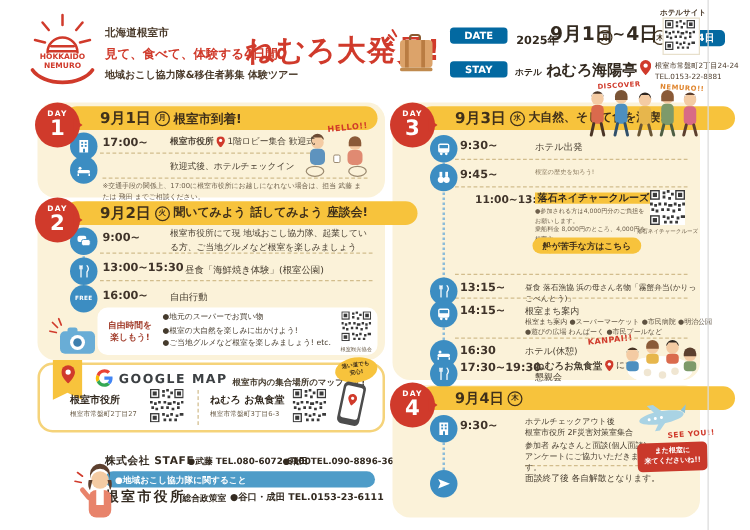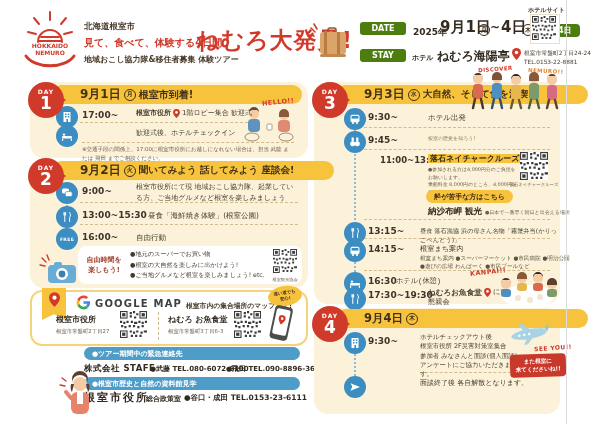--- a/index.html
+++ b/index.html
@@ -24,21 +24,21 @@
        border:1px solid #40301a;border-radius:50%;font-size:6px;font-weight:bold;color:#40301a;flex:0 0 auto;background:transparent;}
   
   .tl{position:absolute;width:0;border-left:2px dotted #8cbcd9;z-index:1;}
   .ticon{position:absolute;width:22px;height:22px;border-radius:50%;background:#3c8dc2;
          display:flex;align-items:center;justify-content:center;z-index:2;}
   .time{position:absolute;font-weight:bold;font-size:9px;color:#40342a;z-index:2;}
   .desc{position:absolute;font-size:7px;color:#4a4033;line-height:1.5;z-index:2;}
   .sep{position:absolute;border-top:1px dashed #d2bd8d;z-index:1;}
   .note{position:absolute;font-size:5.5px;color:#6d5f4b;line-height:1.55;z-index:2;}
   .scrib{position:absolute;color:#d03a2b;font-weight:bold;font-size:6.5px;letter-spacing:.4px;z-index:6;}
-  .redbadge{position:absolute;background:#4d7c0f;color:#fff;font-weight:bold;border-radius:3px;
+  .redbadge{position:absolute;background:#0369a1;color:#fff;font-weight:bold;border-radius:3px;
             display:flex;align-items:center;justify-content:center;z-index:3;}
   .qrbox{position:absolute;background:#fff;padding:1px;z-index:3;}
   .qrcap{position:absolute;font-size:4.4px;color:#6d5f4b;text-align:center;z-index:3;}
   .bluebar{position:absolute;background:#4e9cc8;color:#fff;border-radius:8px;font-size:7px;font-weight:bold;
            display:flex;align-items:center;padding:0 8px;height:13px;z-index:2;}
   .hl{background:#f7c33c;padding:0 2px;font-weight:bold;}
   .bubble{position:absolute;background:#f7c33c;border-radius:8px;display:flex;align-items:center;
           padding:0 8px;height:13px;font-size:7px;font-weight:bold;color:#40301a;z-index:2;}
   .bubble::after{content:"";position:absolute;left:10px;bottom:-4px;border:4px solid transparent;border-top:5px solid #f7c33c;}
   .fold{position:absolute;left:566px;top:0;width:1px;height:424px;background:#dcdcdc;z-index:9;}
@@ -321,25 +321,24 @@
         </g>
       <circle cx="22" cy="16" r="7" fill="#f4cba3"></circle>
       <path d="M14 15a8 8 0 0 1 16 0v-4a8 8 0 0 0-16 0z" fill="#5c3f2e"></path>
       <path d="M13 16c-1 4 0 7 1 8l2-8z" fill="#5c3f2e"></path>
         <path d="M31 16c1 4 0 7-1 8l-2-8z" fill="#5c3f2e"></path>
       <rect x="13" y="24" width="18" height="22" rx="6" fill="#e8836b"></rect>
       <rect x="19" y="24" width="6" height="12" fill="#fff"></rect>
       <path d="M13 30l-5-6" stroke="#e8836b" stroke-width="4" stroke-linecap="round"></path>
     </svg>
   </div>
-  <div class="bluebar" style="left:84px;top:347px;width:200px;">●ツアー期間中の緊急連絡先</div>
   <div class="abs" style="left:84px;top:363px;font-size:8.5px;font-weight:bold;color:#332a20;letter-spacing:.5px;">株式会社 STAFF</div>
   <div class="abs" style="left:150px;top:364px;font-size:7px;color:#332a20;font-weight:bold;">●武藤 TEL.080-6072-6100</div>
   <div class="abs" style="left:226px;top:364px;font-size:7px;color:#332a20;font-weight:bold;">●飛田 TEL.090-8896-3601</div>
-  <div class="bluebar" style="left:84px;top:377px;width:200px;">●根室市歴史と自然の資料館見学</div>
+  <div class="bluebar" style="left:84px;top:377px;width:200px;">●地域おこし協力隊に関すること</div>
   <div class="abs" style="left:84px;top:390px;font-size:11px;font-weight:bold;color:#332a20;letter-spacing:2px;">根室市役所</div>
   <div class="abs" style="left:146px;top:394px;font-size:7px;font-weight:bold;color:#332a20;">総合政策室</div>
   <div class="abs" style="left:184px;top:393px;font-size:7.5px;font-weight:bold;color:#332a20;">●谷口・成田 TEL.0153-23-6111</div>
 
   <div class="panel" style="left:314px;top:82px;width:246px;height:222px;"></div>
   <div class="daybadge" style="left:312px;top:82px;">
     <span class="d">DAY</span>
     <span class="n">3</span>
   </div>
   <div class="ybar" style="left:336px;top:85px;width:216px;height:19px;">
@@ -411,24 +410,20 @@
   </div>
   <div class="note pre" style="left:428px;top:166px;width:92px;font-size:4.9px;">●参加される方は4,000円分のご負担をお願いします。
 乗船料金 8,000円のところ、4,000円を根室市
 移住促進協議会が負担します</div>
   <svg class="abs" style="left:520px;top:152px;z-index:3;" width="28" height="28">
       <use href="#qrp"></use>
     </svg>
   <div class="qrcap" style="left:506px;top:182px;width:56px;">落石ネイチャークルーズ</div>
 
   <div class="bubble" style="left:426px;top:190px;">船が苦手な方はこちら</div>
-  <div class="abs" style="left:428px;top:206px;display:flex;align-items:baseline;gap:3px;white-space:nowrap;z-index:2;">
-    <span style="font-size:8.5px;font-weight:bold;color:#332a20;">納沙布岬 観光</span>
-    <span style="font-size:5px;color:#6d5f4b;">●日本で一番早く朝日と出会える場所</span>
-  </div>
   <div class="sep" style="left:364px;top:219px;width:186px;"></div>
 
   <div class="ticon" style="left:344px;top:222px;">
     <svg width="12" height="12" viewBox="0 0 12 12">
         <g stroke="#fff" stroke-width="1" stroke-linecap="round">
           <line x1="3" y1="1.5" x2="3" y2="4"></line>
           <line x1="4.6" y1="1.5" x2="4.6" y2="4"></line>
           <line x1="3.8" y1="2" x2="3.8" y2="10.5"></line>
           <path d="M8.6 1.5c1.2 1.4 1.2 3.6 0 5v4" fill="none"></path>
         </g>
@@ -454,21 +449,21 @@
 
   <div class="ticon" style="left:344px;top:272px;">
     <svg width="12" height="12" viewBox="0 0 12 12">
         <circle cx="3" cy="4.6" r="1.2" fill="#fff"></circle>
         <rect x="1" y="6" width="10" height="2.6" rx="1.2" fill="#fff"></rect>
         <rect x="1" y="8.8" width="1.2" height="2" fill="#fff"></rect>
         <rect x="9.8" y="8.8" width="1.2" height="2" fill="#fff"></rect>
       </svg>
   </div>
   <div class="time" style="left:368px;top:276px;">16:30</div>
-  <div class="desc" style="left:396px;top:276px;font-size:7.2px;font-family:Liberation Mono, monospace;">ホテル(休憩)</div>
+  <div class="desc" style="left:420px;top:276px;font-size:7.2px;">ホテル(休憩)</div>
   <div class="scrib" style="left:470px;top:268px;transform:rotate(-6deg);">KANPAI!!</div>
 
   <div class="ticon" style="left:344px;top:288px;">
     <svg width="12" height="12" viewBox="0 0 12 12">
         <g stroke="#fff" stroke-width="1" stroke-linecap="round">
           <line x1="3" y1="1.5" x2="3" y2="4"></line>
           <line x1="4.6" y1="1.5" x2="4.6" y2="4"></line>
           <line x1="3.8" y1="2" x2="3.8" y2="10.5"></line>
           <path d="M8.6 1.5c1.2 1.4 1.2 3.6 0 5v4" fill="none"></path>
         </g>

